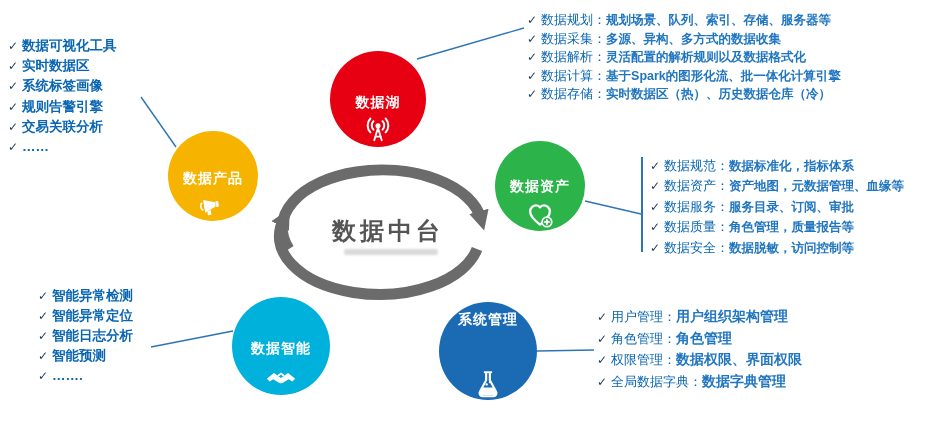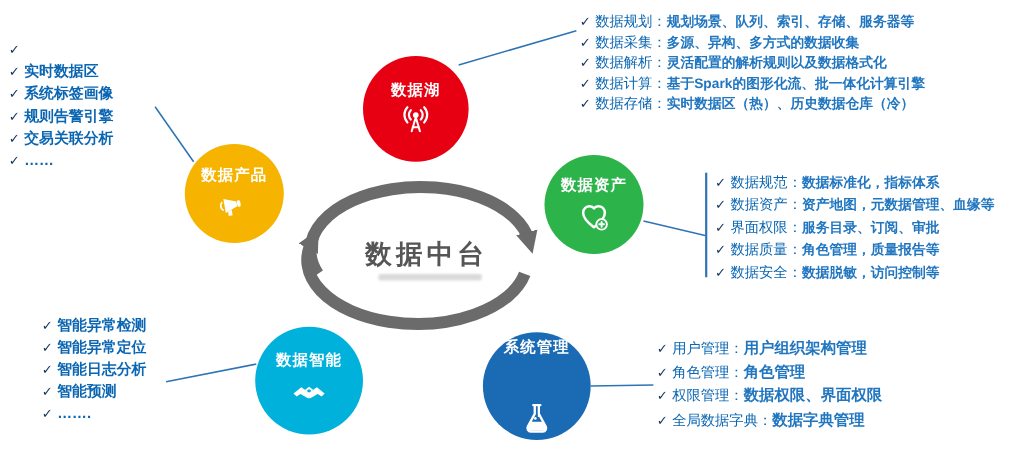--- a/index.html
+++ b/index.html
@@ -3,21 +3,21 @@
 <meta charset="utf-8">
 <style>
   * { margin:0; padding:0; box-sizing:border-box; }
   html,body { background:#fff; }
   body { font-family:"Liberation Sans","DejaVu Sans",sans-serif; }
   .stage { position:relative; width:931px; height:428px; background:#fff; overflow:hidden; }
   .layer { position:absolute; left:0; top:0; width:931px; height:428px; }
 
   
   .node { position:absolute; border-radius:50%; display:flex; flex-direction:column;
-          align-items:center; justify-content:center; gap:3px; color:#fff; }
+          align-items:center; justify-content:flex-end; gap:3px; color:#fff; }
   .node .nlabel { font-weight:bold; font-size:14px; letter-spacing:1px; white-space:nowrap; }
   .node svg { display:block; }
   .node-lake   { left:330px; top:51px;  width:96px; height:96px; background:#e60012; }
   .node-prod   { left:168px; top:131px; width:90px; height:90px; background:#f6b400; }
   .node-asset  { left:495px; top:141px; width:90px; height:90px; background:#2cb34a; }
   .node-intel  { left:232px; top:297px; width:98px; height:98px; background:#00b1dc; }
   .node-sys    { left:439px; top:302px; width:98px; height:98px; background:#1b6bb4;gap:39px; }
 
   
   .center-title { position:absolute; left:318px; top:215px; width:140px; text-align:center;
@@ -128,20 +128,21 @@
       <path d="M10.6 3.4 L10.6 9.2 L5.9 17.8 A2.3 2.3 0 0 0 7.9 21.2 L16.1 21.2 A2.3 2.3 0 0 0 18.1 17.8 L13.4 9.2 L13.4 3.4" fill="none" stroke="#fff" stroke-width="1.6" stroke-linejoin="round"></path>
       <path d="M8.2 14.6 L15.8 14.6 L17.9 18.4 A1.5 1.5 0 0 1 16.4 20.5 L7.6 20.5 A1.5 1.5 0 0 1 6.1 18.4 Z" fill="#fff"></path>
       <circle cx="11" cy="12.3" r="0.9" fill="#fff"></circle>
       <circle cx="13.3" cy="10.7" r="0.7" fill="#fff"></circle>
     </svg>
   </div>
 
   <div class="feature-list list-product pos-product">
       <div class="li-row">
         <span class="check">✓</span>
+        <span class="plain">数据可视化工具</span>
       </div>
       <div class="li-row">
         <span class="check">✓</span>
         <span class="plain">实时数据区</span>
       </div>
       <div class="li-row">
         <span class="check">✓</span>
         <span class="plain">系统标签画像</span>
       </div>
       <div class="li-row">
@@ -192,21 +193,21 @@
         <span class="lbl">数据规范：</span>
         <span class="desc">数据标准化，指标体系</span>
       </div>
       <div class="li-row">
         <span class="check">✓</span>
         <span class="lbl">数据资产：</span>
         <span class="desc">资产地图，元数据管理、血缘等</span>
       </div>
       <div class="li-row">
         <span class="check">✓</span>
-        <span class="lbl">界面权限：</span>
+        <span class="lbl">数据服务：</span>
         <span class="desc">服务目录、订阅、审批</span>
       </div>
       <div class="li-row">
         <span class="check">✓</span>
         <span class="lbl">数据质量：</span>
         <span class="desc">角色管理，质量报告等</span>
       </div>
       <div class="li-row">
         <span class="check">✓</span>
         <span class="lbl">数据安全：</span>

